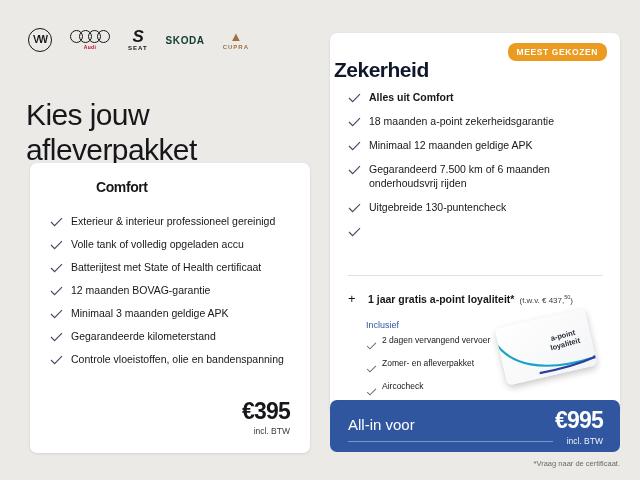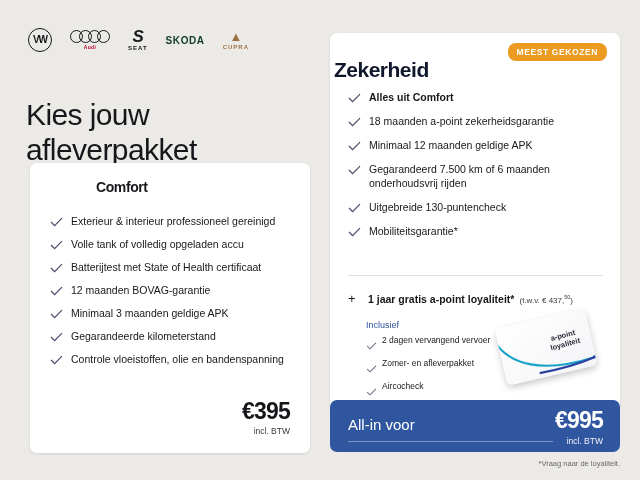--- a/index.html
+++ b/index.html
@@ -242,21 +242,20 @@
             </svg>
           </span>
         <span class="txt">Uitgebreide 130-puntencheck</span>
       </div>
       <div class="feat">
         <span class="chk">
             <svg width="13" height="10" viewBox="0 0 13 10">
               <path d="M1 5 L4.6 8.6 L12 1.2" fill="none" stroke="currentColor" stroke-width="1.2"></path>
             </svg>
           </span>
-        <span class="txt">Mobiliteitsgarantie*</span>
       </div>
     </div>
 
     <div class="divider"></div>
 
     <div class="loyal-row">
       <span class="plus">+</span>
       <span class="loyal-main">1 jaar gratis a-point loyaliteit*</span>
       <span class="loyal-sub"><span>(t.w.v. € 437,</span><sup>50</sup><span>)</span></span>
     </div>
@@ -302,14 +301,14 @@
     </div>
   </div>
 
   <div class="blue-footer">
     <div class="allin">All-in voor</div>
     <div class="rule"></div>
     <div class="famount">€995</div>
     <div class="fbtw">incl. BTW</div>
   </div>
 
-  <div class="disclaimer">*Vraag naar de loyaliteit.</div>
+  <div class="disclaimer">*Vraag naar de certificaat.</div>
 </div>
 
 </body></html>

